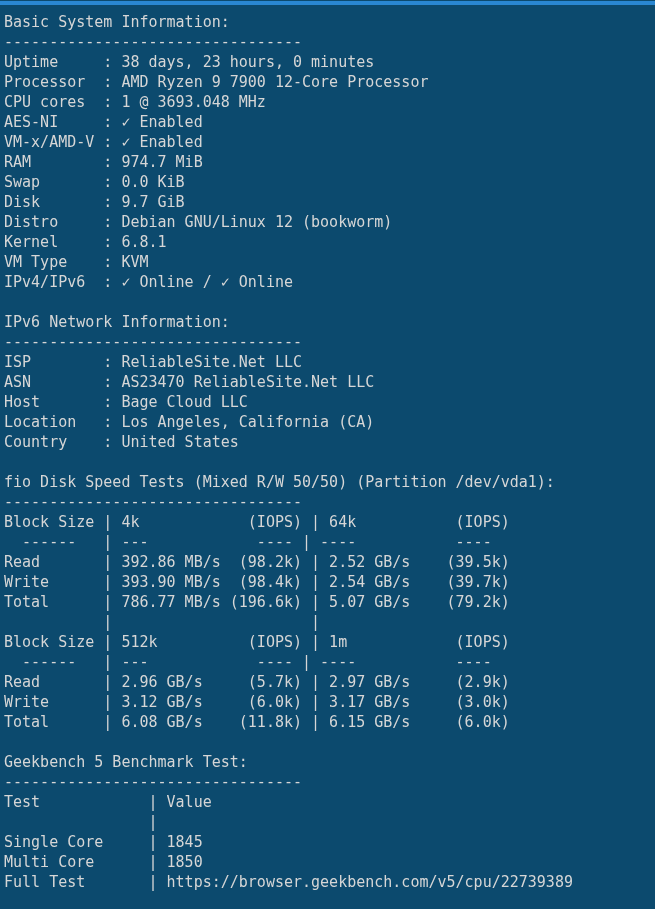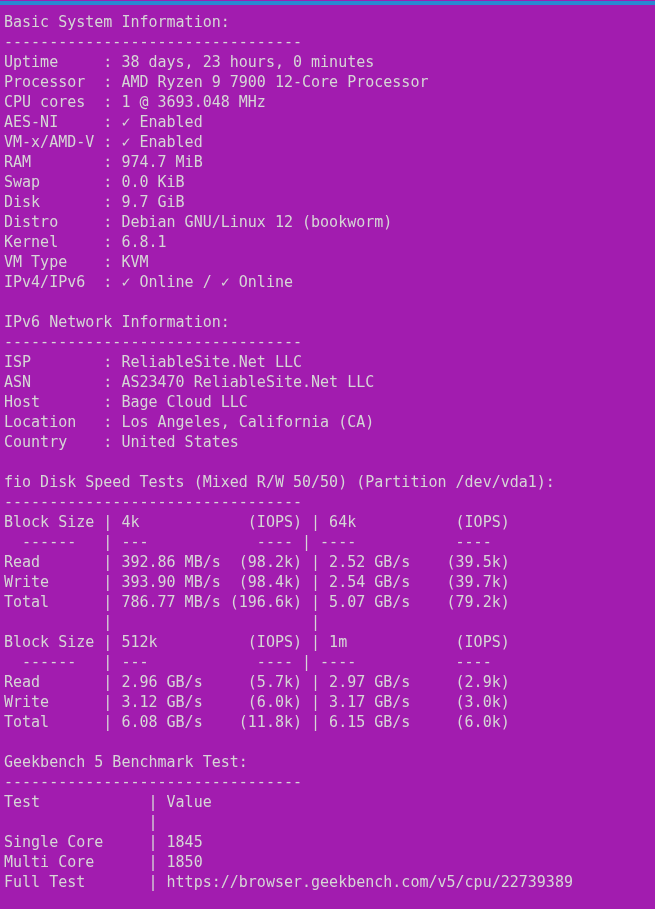--- a/index.html
+++ b/index.html
@@ -10,21 +10,21 @@
   }
   body {
     width: 655px;
     height: 909px;
     overflow: hidden;
   }
   .terminal {
     position: relative;
     width: 655px;
     height: 909px;
-    background: #a21caf;
+    background: #0c4a6e;
     box-sizing: border-box;
   }
   .top-accent {
     position: absolute;
     top: 1px;
     left: 0;
     width: 655px;
     height: 4px;
     background: #2a87d2;
   }

